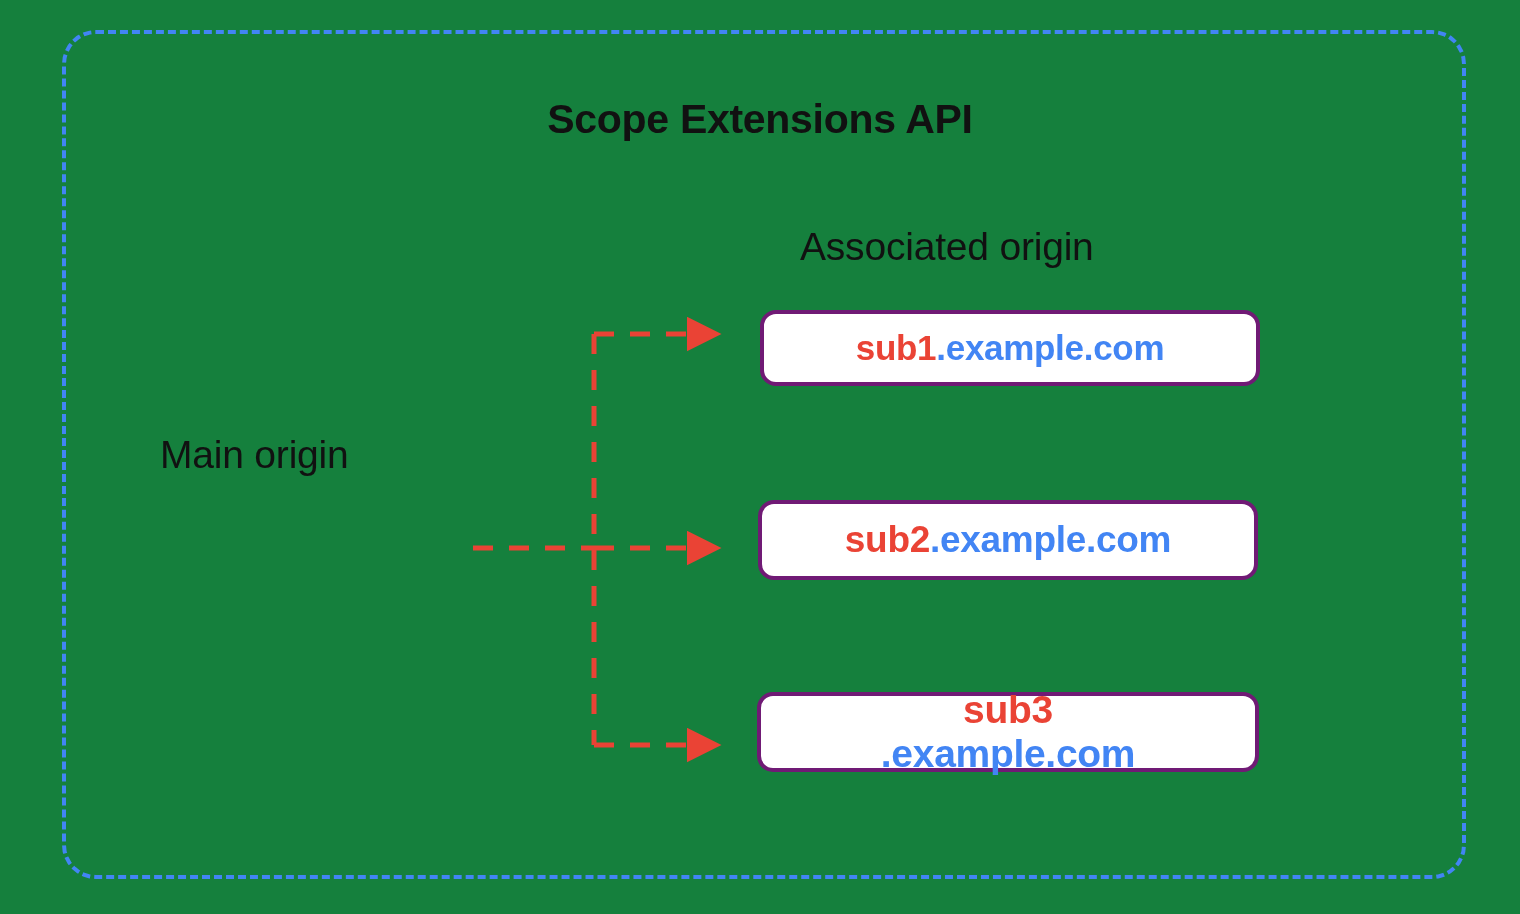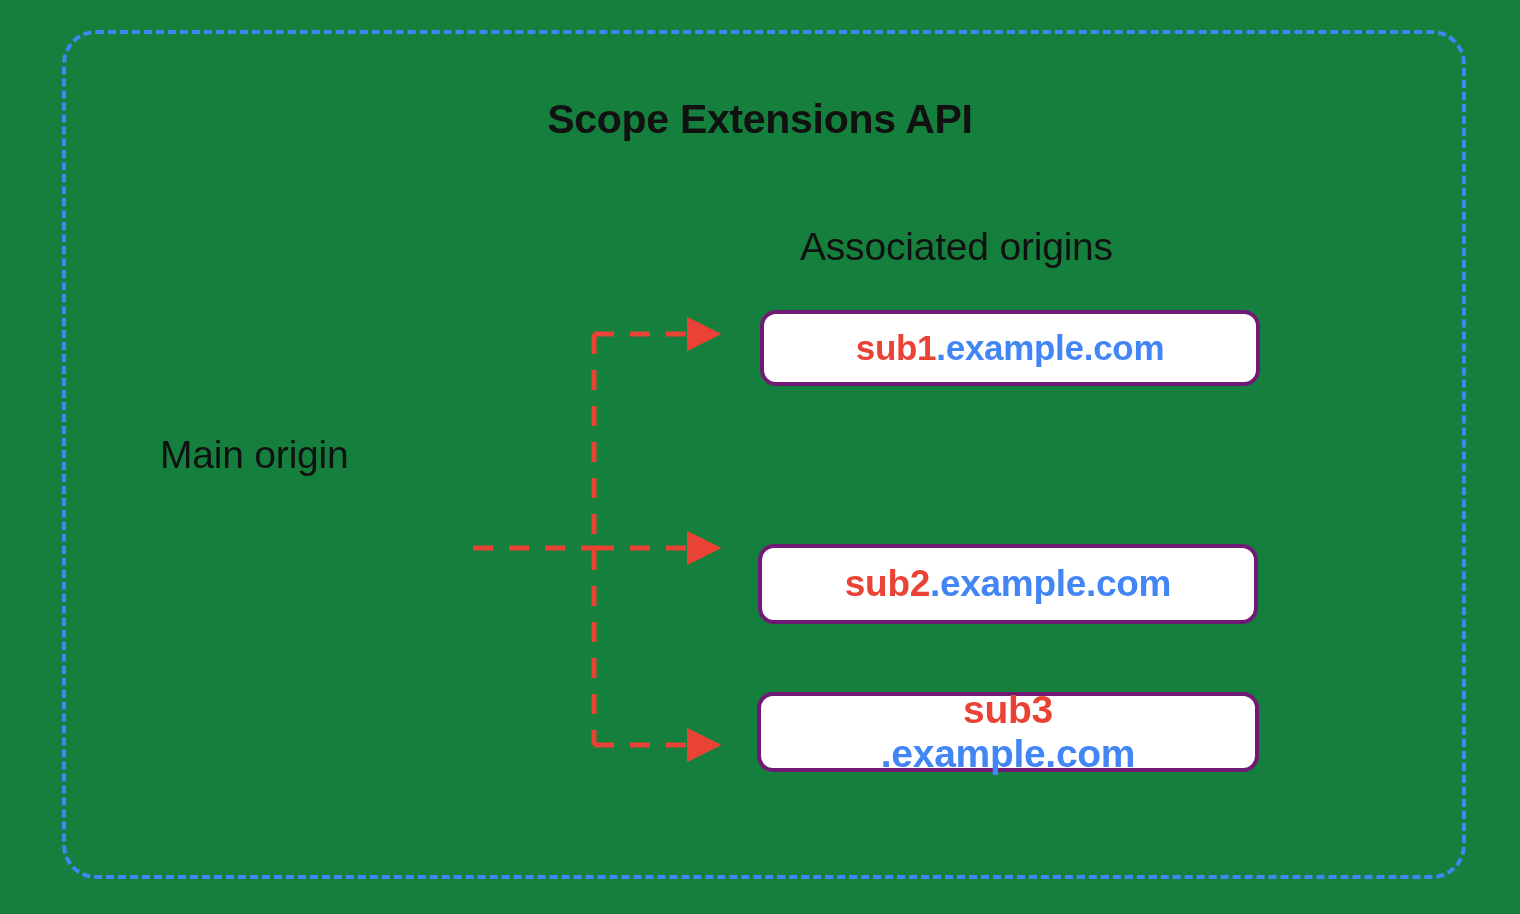--- a/index.html
+++ b/index.html
@@ -93,21 +93,20 @@
     width: 500px;
     height: 76px;
     font-size: 35px;
   }
   .box-sub2 {
     left: 758px;
     top: 500px;
     width: 500px;
     height: 80px;
     font-size: 37px;
-    margin-top: 44px;
   }
   .box-sub3 {
     left: 757px;
     top: 692px;
     width: 502px;
     height: 80px;
     font-size: 39px;
     flex-direction: column;
   }
 
@@ -123,21 +122,21 @@
 </style>
 </head>
 <body>
 
 <div id="canvas">
 
   <div class="outer-frame"></div>
 
   <div class="diagram-title">Scope Extensions API</div>
 
-  <div class="section-label label-associated">Associated origins</div>
+  <div class="section-label label-associated">Associated origin</div>
 
   <div class="section-label label-main">Main origin</div>
 
   <svg class="connectors" viewBox="0 0 1520 914" xmlns="http://www.w3.org/2000/svg">
     <defs>
       <marker id="arrowRed" viewBox="0 0 10 10" refX="1" refY="5" markerWidth="7" markerHeight="7" orient="auto-start-reverse">
         <path d="M 0 0 L 10 5 L 0 10 z" fill="#EA4335"></path>
       </marker>
     </defs>
 

